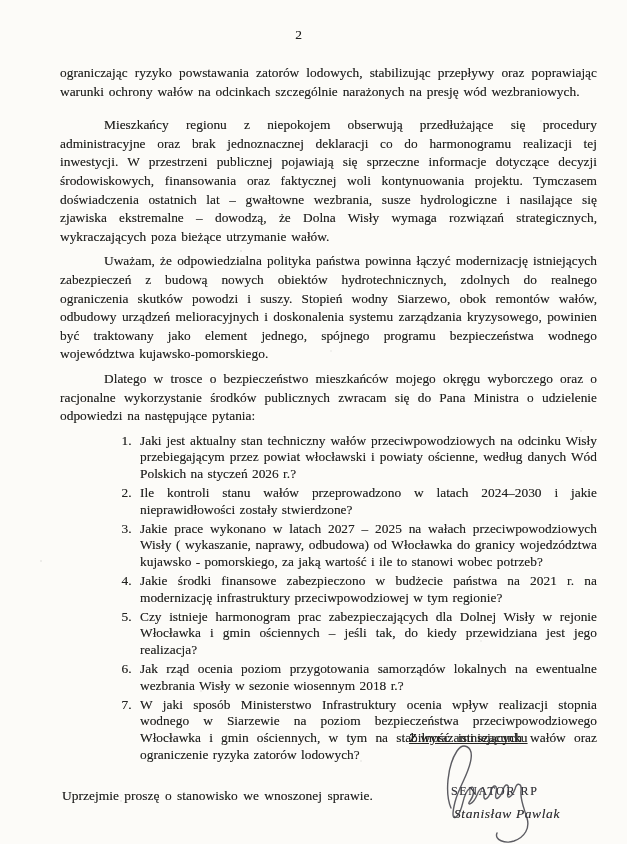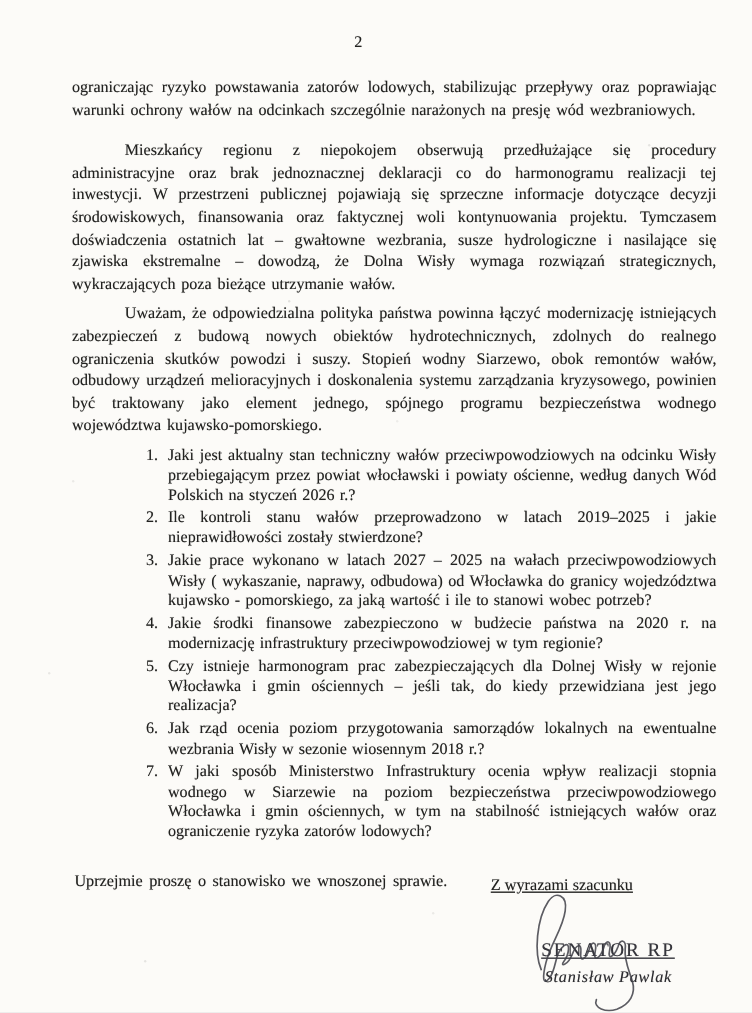--- a/index.html
+++ b/index.html
@@ -56,25 +56,24 @@
     left: 409px;
     top: 730px;
     font-size: 13.5px;
     white-space: nowrap;
     text-decoration: underline;
   }
   .signer-title {
     position: absolute;
     left: 451px;
     top: 784px;
-    font-size: 16px;
+    font-size: 12px;
     letter-spacing: 1.6px;
     color: #35353c;
     white-space: nowrap;
-    text-decoration: underline;
   }
   .signer-name {
     position: absolute;
     left: 454px;
     top: 806px;
     font-size: 13.5px;
     font-style: italic;
     letter-spacing: 0.6px;
     color: #2c2c30;
     white-space: nowrap;
@@ -110,26 +109,27 @@
 </head>
 <body>
 
 <div class="page">
 
   <div class="page-number">2</div>
 
   <p class="para first">ograniczając ryzyko powstawania zatorów lodowych, stabilizując przepływy oraz poprawiając warunki ochrony wałów na odcinkach szczególnie narażonych na presję wód wezbraniowych.</p>
   <p class="para">Mieszkańcy regionu z niepokojem obserwują przedłużające się procedury administracyjne oraz brak jednoznacznej deklaracji co do harmonogramu realizacji tej inwestycji. W przestrzeni publicznej pojawiają się sprzeczne informacje dotyczące decyzji środowiskowych, finansowania oraz faktycznej woli kontynuowania projektu. Tymczasem doświadczenia ostatnich lat – gwałtowne wezbrania, susze hydrologiczne i nasilające się zjawiska ekstremalne – dowodzą, że Dolna Wisły wymaga rozwiązań strategicznych, wykraczających poza bieżące utrzymanie wałów.</p>
   <p class="para">Uważam, że odpowiedzialna polityka państwa powinna łączyć modernizację istniejących zabezpieczeń z budową nowych obiektów hydrotechnicznych, zdolnych do realnego ograniczenia skutków powodzi i suszy. Stopień wodny Siarzewo, obok remontów wałów, odbudowy urządzeń melioracyjnych i doskonalenia systemu zarządzania kryzysowego, powinien być traktowany jako element jednego, spójnego programu bezpieczeństwa wodnego województwa kujawsko-pomorskiego.</p>
+  <p class="para">Dlatego w trosce o bezpieczeństwo mieszkańców mojego okręgu wyborczego oraz o racjonalne wykorzystanie środków publicznych zwracam się do Pana Ministra o udzielenie odpowiedzi na następujące pytania:</p>
 
   <ol class="questions">
     <li>Jaki jest aktualny stan techniczny wałów przeciwpowodziowych na odcinku Wisły przebiegającym przez powiat włocławski i powiaty ościenne, według danych Wód Polskich na styczeń 2026 r.?</li>
-    <li>Ile kontroli stanu wałów przeprowadzono w latach 2019–2025 i jakie nieprawidłowości zostały stwierdzone?</li>
+    <li>Ile kontroli stanu wałów przeprowadzono w latach 2024–2030 i jakie nieprawidłowości zostały stwierdzone?</li>
     <li>Jakie prace wykonano w latach 2027 – 2025 na wałach przeciwpowodziowych Wisły ( wykaszanie, naprawy, odbudowa) od Włocławka do granicy wojedzództwa kujawsko - pomorskiego, za jaką wartość i ile to stanowi wobec potrzeb?</li>
-    <li>Jakie środki finansowe zabezpieczono w budżecie państwa na 2020 r. na modernizację infrastruktury przeciwpowodziowej w tym regionie?</li>
+    <li>Jakie środki finansowe zabezpieczono w budżecie państwa na 2021 r. na modernizację infrastruktury przeciwpowodziowej w tym regionie?</li>
     <li>Czy istnieje harmonogram prac zabezpieczających dla Dolnej Wisły w rejonie Włocławka i gmin ościennych – jeśli tak, do kiedy przewidziana jest jego realizacja?</li>
     <li>Jak rząd ocenia poziom przygotowania samorządów lokalnych na ewentualne wezbrania Wisły w sezonie wiosennym 2018 r.?</li>
     <li>W jaki sposób Ministerstwo Infrastruktury ocenia wpływ realizacji stopnia wodnego w Siarzewie na poziom bezpieczeństwa przeciwpowodziowego Włocławka i gmin ościennych, w tym na stabilność istniejących wałów oraz ograniczenie ryzyka zatorów lodowych?</li>
   </ol>
 
   <p class="request">Uprzejmie proszę o stanowisko we wnoszonej sprawie.</p>
 
   <div class="salutation">Z wyrazami szacunku</div>
 
   <svg class="signature" viewBox="0 0 110 100" xmlns="http://www.w3.org/2000/svg" aria-hidden="true">

